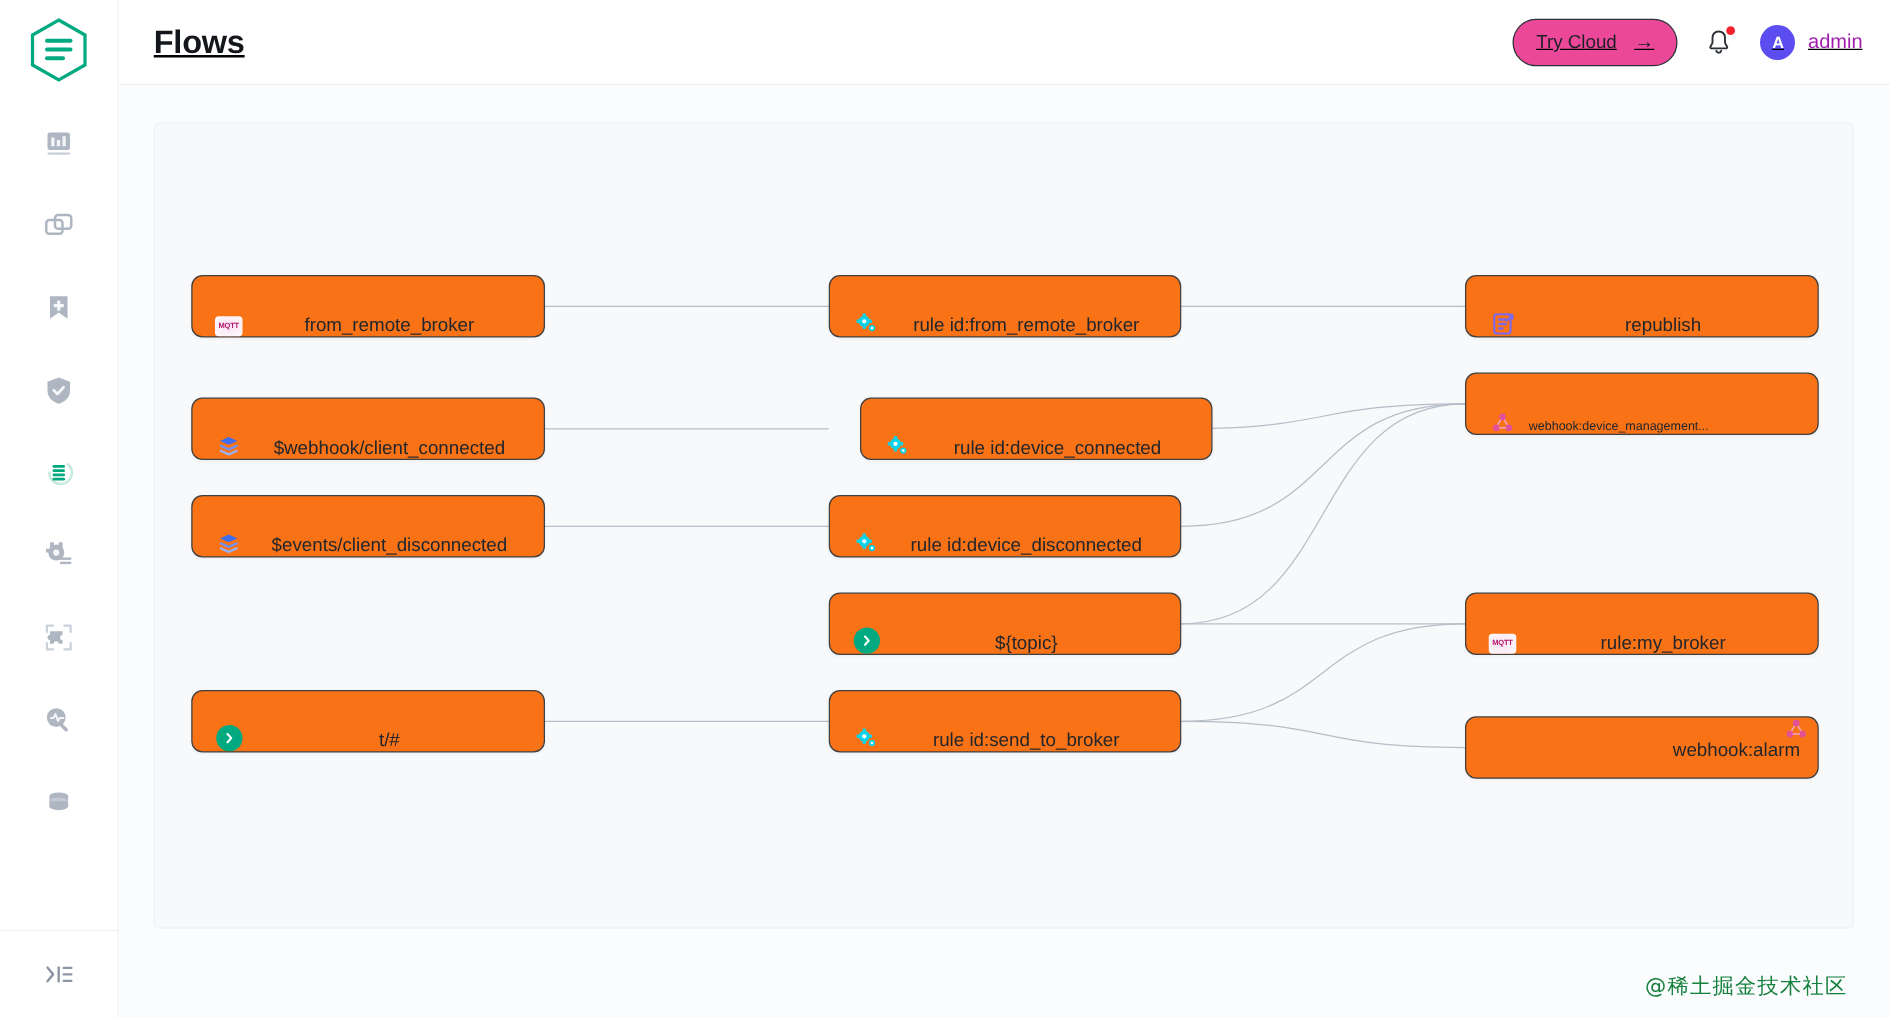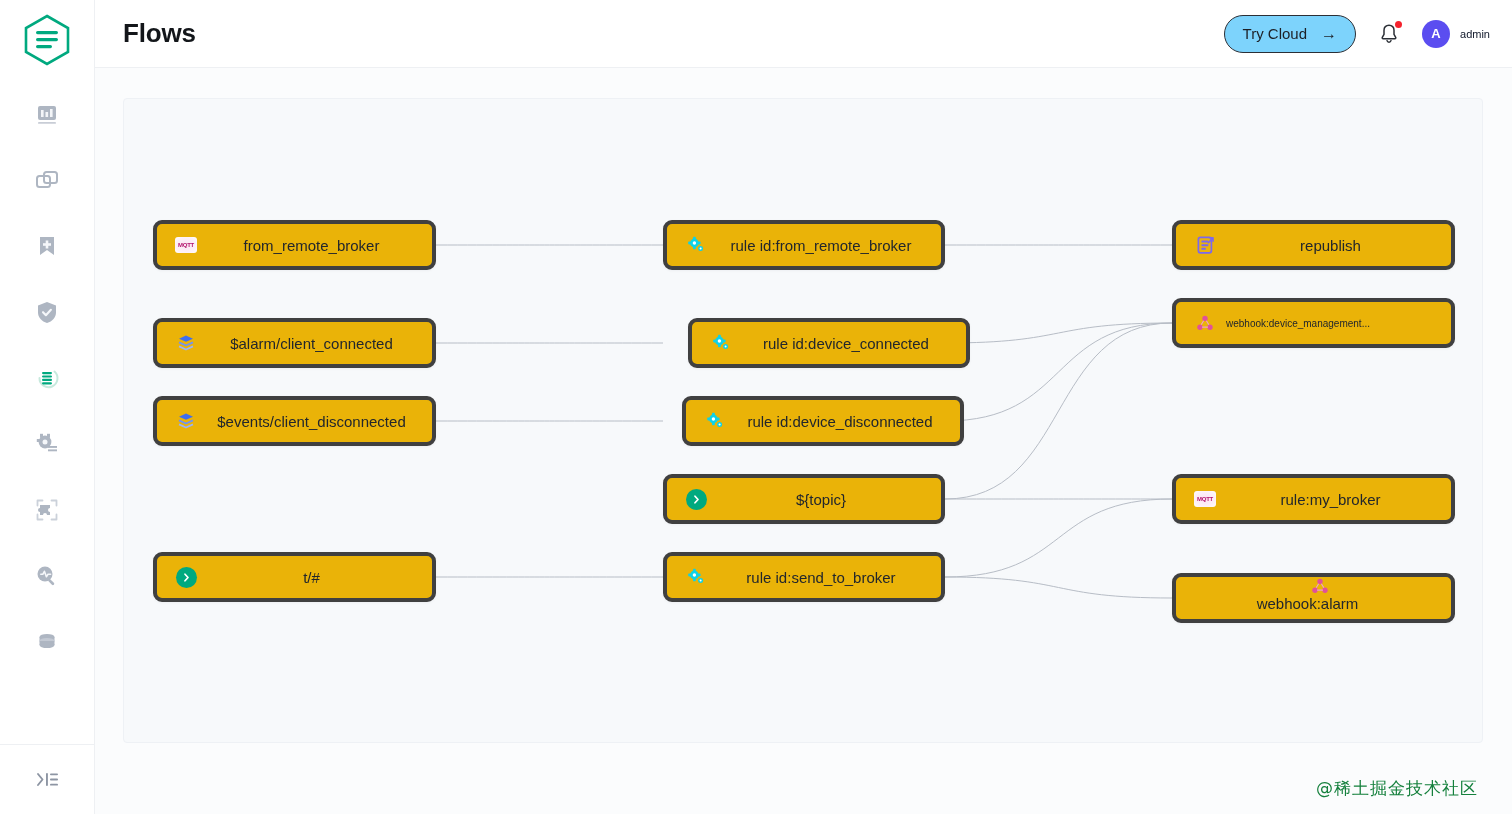--- a/index.html
+++ b/index.html
@@ -2,21 +2,21 @@
 <html><head>
 <meta charset="utf-8">
 <style>
   * { box-sizing: border-box; margin: 0; padding: 0; }
   html, body {
     width: 1512px; height: 814px;
     font-family: "Liberation Sans", sans-serif;
     background: #ffffff;
     overflow: hidden;
   }
-  #app { position: relative; width: 1512px; height: 610px; display: flex; }
+  #app { position: relative; width: 1512px; height: 610px; display: flex; text-decoration: underline; }
 
   
   .sidebar {
     width: 95px; height: 814px;
     background: #ffffff;
     border-right: 1px solid #eef0f3;
     display: flex; flex-direction: column; align-items: center;
     position: relative;
   }
   .logo-wrap { margin-top: 12px; width: 52px; height: 56px; display:flex; align-items:center; justify-content:center; }
@@ -41,54 +41,54 @@
     border-bottom: 1px solid #eef0f3;
     display: flex; align-items: center; padding: 0 22px 0 28px;
   }
   .page-title { font-size: 26px; font-weight: bold; color: #13161a; letter-spacing: -0.2px; }
   .topbar-right { margin-left: auto; display: flex; align-items: center; gap: 16px; }
 
   .try-cloud {
     display: flex; align-items: center; gap: 14px;
     height: 38px; padding: 0 18px;
     border: 1px solid #2b2f36; border-radius: 19px;
-    background: #7dd3fc; cursor: pointer;
+    background: #ec4899; cursor: pointer;
     font-size: 15px; color: #1d2026;
   }
   .bell-wrap { position: relative; width: 34px; height: 34px; display:flex; align-items:center; justify-content:center; cursor:pointer; }
   .bell-dot { position: absolute; top: 4px; right: 4px; width: 7px; height: 7px; border-radius: 50%; background: #f5222d; }
   .user-wrap { display: flex; align-items: center; gap: 10px; cursor: pointer; }
   .avatar {
     width: 28px; height: 28px; border-radius: 50%;
     background: #5b4df0; color: #fff;
     display: flex; align-items: center; justify-content: center;
     font-size: 13px; font-weight: bold;
   }
-  .user-name { font-size: 11px; color: #0f172a; }
+  .user-name { font-size: 16px; color: #a21caf; }
 
   
   .canvas-outer { position: absolute; left: 0; top: 68px; right: 0; bottom: 0; background: #fbfcfd; }
   .canvas {
     position: absolute; left: 28px; top: 30px;
     width: 1360px; height: 645px;
     background: #f7f9fb;
     border: 1px solid #eef1f5;
     border-radius: 4px;
     overflow: hidden;
   }
   .edges { position: absolute; left: 0; top: 0; width: 1360px; height: 645px; }
 
   .node {
     position: absolute;
     height: 50px;
-    background: #eab308;
-    border: 4px solid #404040;
+    background: #f97316;
+    border: 1px solid #404040;
     border-radius: 9px;
     box-shadow: 0 1px 3px rgba(20,30,50,0.045);
-    display: flex; align-items: center;
+    display: flex; align-items: flex-end;
     cursor: pointer;
   }
   .node-icon {
     width: 34px; margin-left: 12px;
     display: flex; align-items: center; justify-content: center;
     flex: 0 0 auto;
   }
   .node-label {
     flex: 1; text-align: center;
     font-size: 15px; color: #22262c;
@@ -277,21 +277,21 @@
               <span class="node-label">from_remote_broker</span>
             </div>
             <div class="node" style="left: 29px; top: 219px; width: 283px;">
               <span class="node-icon">
                 <svg width="20" height="20" viewBox="0 0 20 20">
                   <path d="M10 2.6l7 3.1-7 3.1-7-3.1z" fill="#3e6ef0"></path>
                   <path d="M3 9.4l7 3.1 7-3.1" fill="none" stroke="#6f93f5" stroke-width="1.8" stroke-linejoin="round"></path>
                   <path d="M3 13.4l7 3.1 7-3.1" fill="none" stroke="#9ab3f8" stroke-width="1.8" stroke-linejoin="round"></path>
                 </svg>
               </span>
-              <span class="node-label">$alarm/client_connected</span>
+              <span class="node-label">$webhook/client_connected</span>
             </div>
             <div class="node" style="left: 29px; top: 297px; width: 283px;">
               <span class="node-icon">
                 <svg width="20" height="20" viewBox="0 0 20 20">
                   <path d="M10 2.6l7 3.1-7 3.1-7-3.1z" fill="#3e6ef0"></path>
                   <path d="M3 9.4l7 3.1 7-3.1" fill="none" stroke="#6f93f5" stroke-width="1.8" stroke-linejoin="round"></path>
                   <path d="M3 13.4l7 3.1 7-3.1" fill="none" stroke="#9ab3f8" stroke-width="1.8" stroke-linejoin="round"></path>
                 </svg>
               </span>
               <span class="node-label">$events/client_disconnected</span>
@@ -329,21 +329,21 @@
                   <rect x="7" y="1.8" width="2.8" height="2.6" rx="0.8" fill="#0fd2e8"></rect>
                   <rect x="7" y="11.6" width="2.8" height="2.6" rx="0.8" fill="#0fd2e8"></rect>
                   <rect x="2.2" y="6.6" width="2.6" height="2.8" rx="0.8" fill="#0fd2e8"></rect>
                   <rect x="12" y="6.6" width="2.6" height="2.8" rx="0.8" fill="#0fd2e8"></rect>
                   <circle cx="14.6" cy="13.4" r="2.5" fill="#0fd2e8"></circle>
                   <circle cx="14.6" cy="13.4" r="1" fill="#ffffff"></circle>
                 </svg>
               </span>
               <span class="node-label">rule id:device_connected</span>
             </div>
-            <div class="node" style="left: 558px; top: 297px; width: 282px;">
+            <div class="node" style="left: 539px; top: 297px; width: 282px;">
               <span class="node-icon">
                 <svg width="20" height="20" viewBox="0 0 20 20">
                   <circle cx="8.4" cy="8" r="4.4" fill="#0fd2e8"></circle>
                   <circle cx="8.4" cy="8" r="1.7" fill="#ffffff"></circle>
                   <rect x="7" y="1.8" width="2.8" height="2.6" rx="0.8" fill="#0fd2e8"></rect>
                   <rect x="7" y="11.6" width="2.8" height="2.6" rx="0.8" fill="#0fd2e8"></rect>
                   <rect x="2.2" y="6.6" width="2.6" height="2.8" rx="0.8" fill="#0fd2e8"></rect>
                   <rect x="12" y="6.6" width="2.6" height="2.8" rx="0.8" fill="#0fd2e8"></rect>
                   <circle cx="14.6" cy="13.4" r="2.5" fill="#0fd2e8"></circle>
                   <circle cx="14.6" cy="13.4" r="1" fill="#ffffff"></circle>

